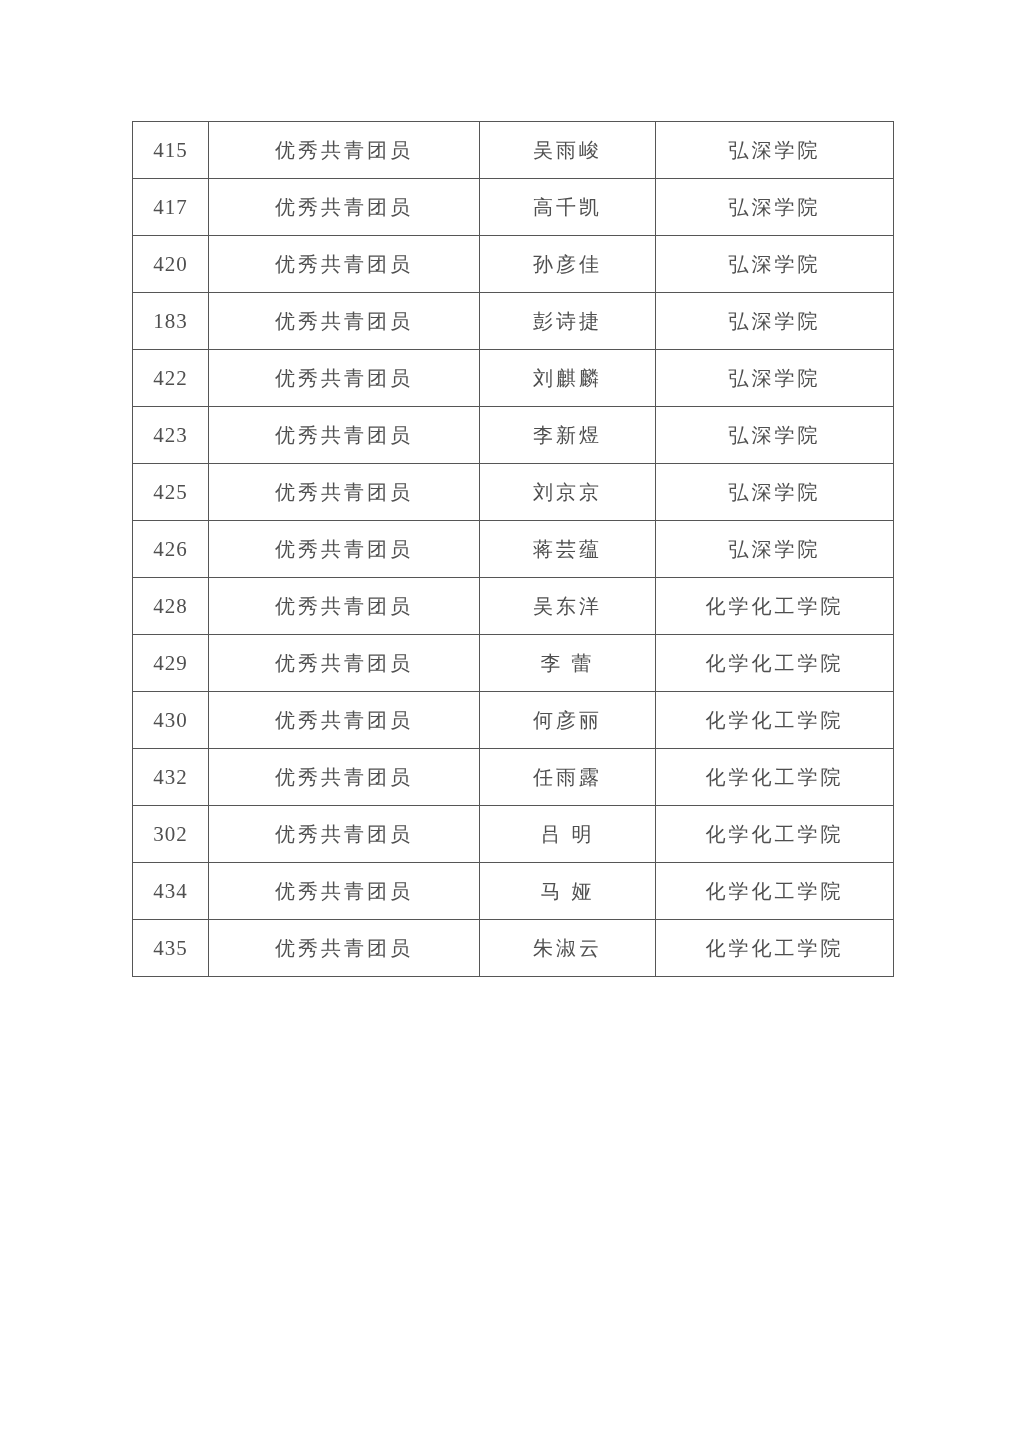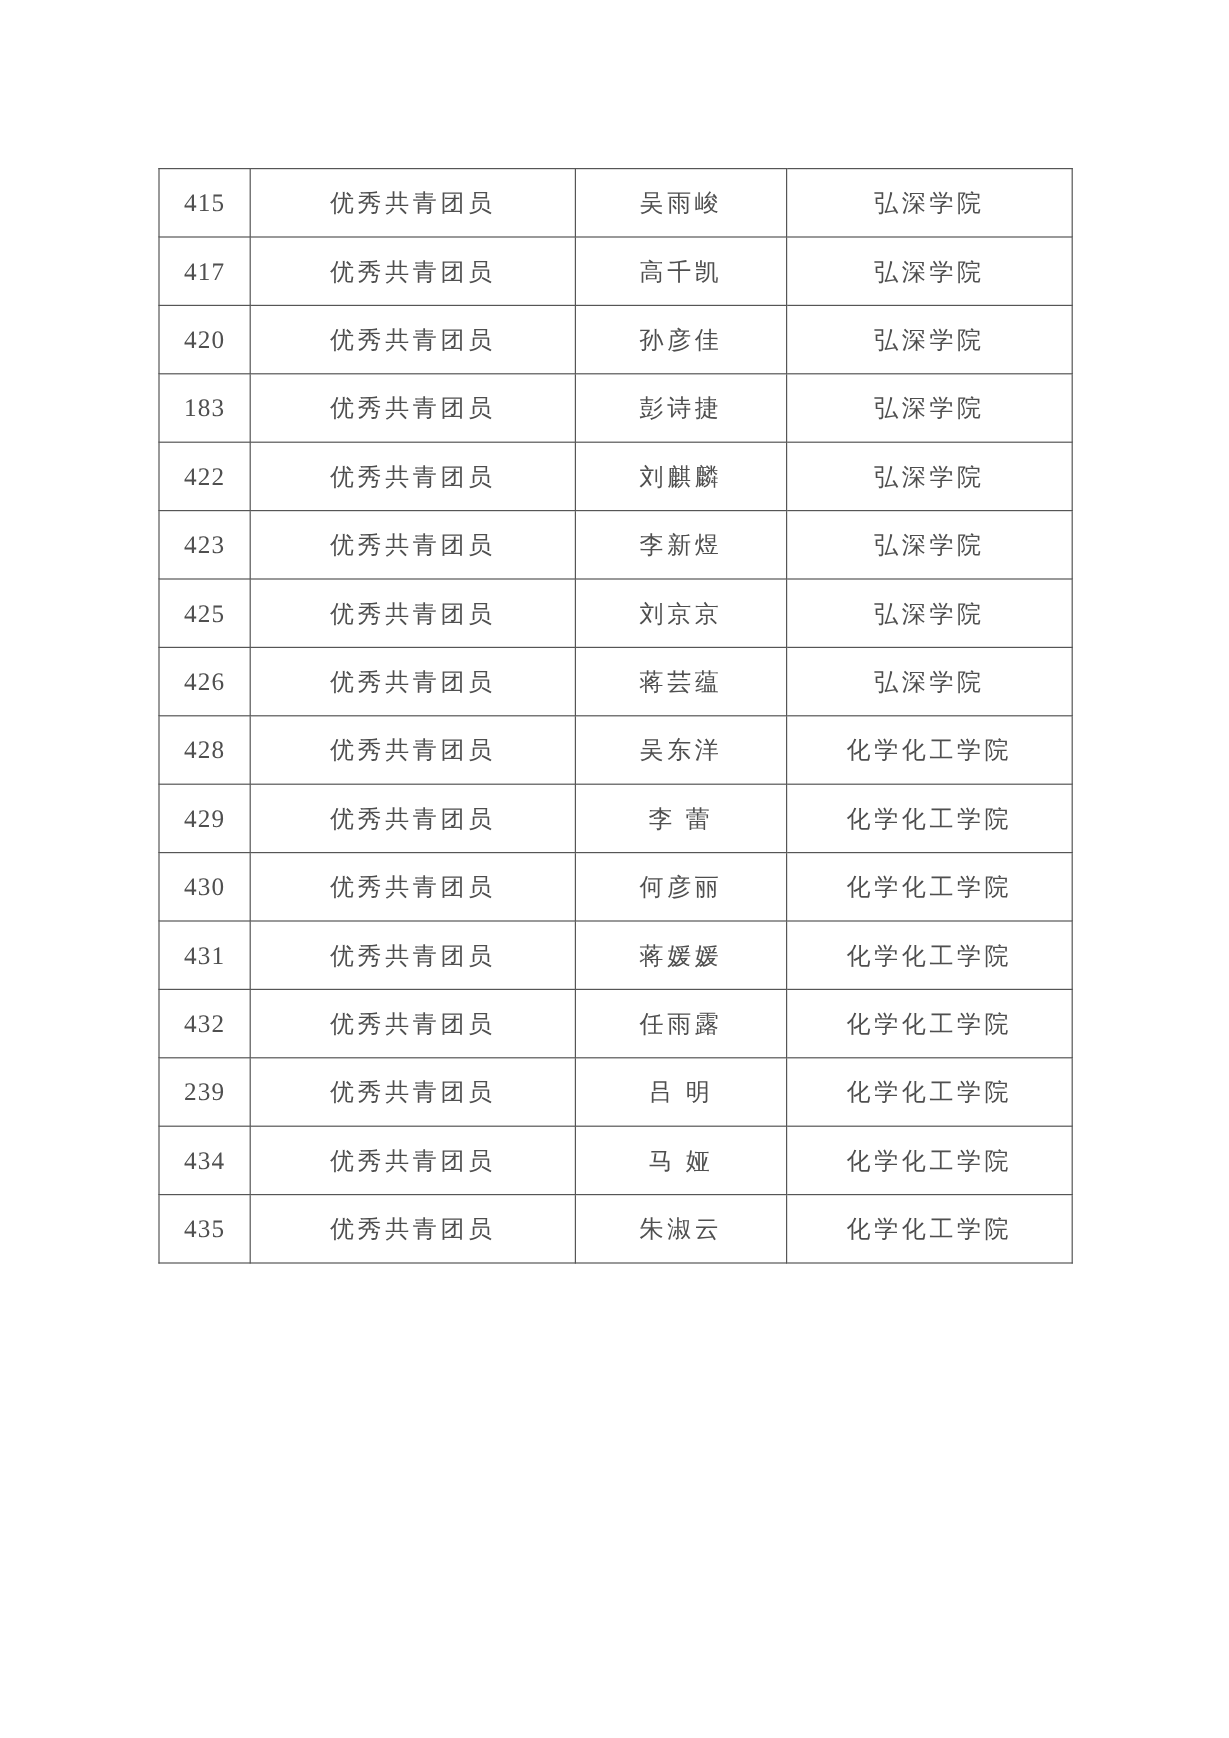--- a/index.html
+++ b/index.html
@@ -16,21 +16,21 @@
     --text-color: #4f4f4f;
   }
   .page {
     position: absolute;
     inset: 0;
     background: #ffffff;
   }
   table.award-table {
     position: absolute;
     left: 132px;
-    top: 140px;
+    top: 121px;
     width: 761px;
     border-collapse: collapse;
     table-layout: fixed;
   }
   table.award-table td {
     border: 1px solid var(--border-color);
     height: 56px;
     padding: 0;
     text-align: center;
     vertical-align: middle;
@@ -122,33 +122,27 @@
         <td class="c-name">李 蕾</td>
         <td class="c-college">化学化工学院</td>
       </tr>
         <tr class="award-row">
         <td class="c-no">430</td>
         <td class="c-award">优秀共青团员</td>
         <td class="c-name">何彦丽</td>
         <td class="c-college">化学化工学院</td>
       </tr>
         <tr class="award-row">
-        <td class="c-no">431</td>
-        <td class="c-award">优秀共青团员</td>
-        <td class="c-name">蒋媛媛</td>
-        <td class="c-college">化学化工学院</td>
-      </tr>
-        <tr class="award-row">
         <td class="c-no">432</td>
         <td class="c-award">优秀共青团员</td>
         <td class="c-name">任雨露</td>
         <td class="c-college">化学化工学院</td>
       </tr>
         <tr class="award-row">
-        <td class="c-no">239</td>
+        <td class="c-no">302</td>
         <td class="c-award">优秀共青团员</td>
         <td class="c-name">吕 明</td>
         <td class="c-college">化学化工学院</td>
       </tr>
         <tr class="award-row">
         <td class="c-no">434</td>
         <td class="c-award">优秀共青团员</td>
         <td class="c-name">马 娅</td>
         <td class="c-college">化学化工学院</td>
       </tr>

